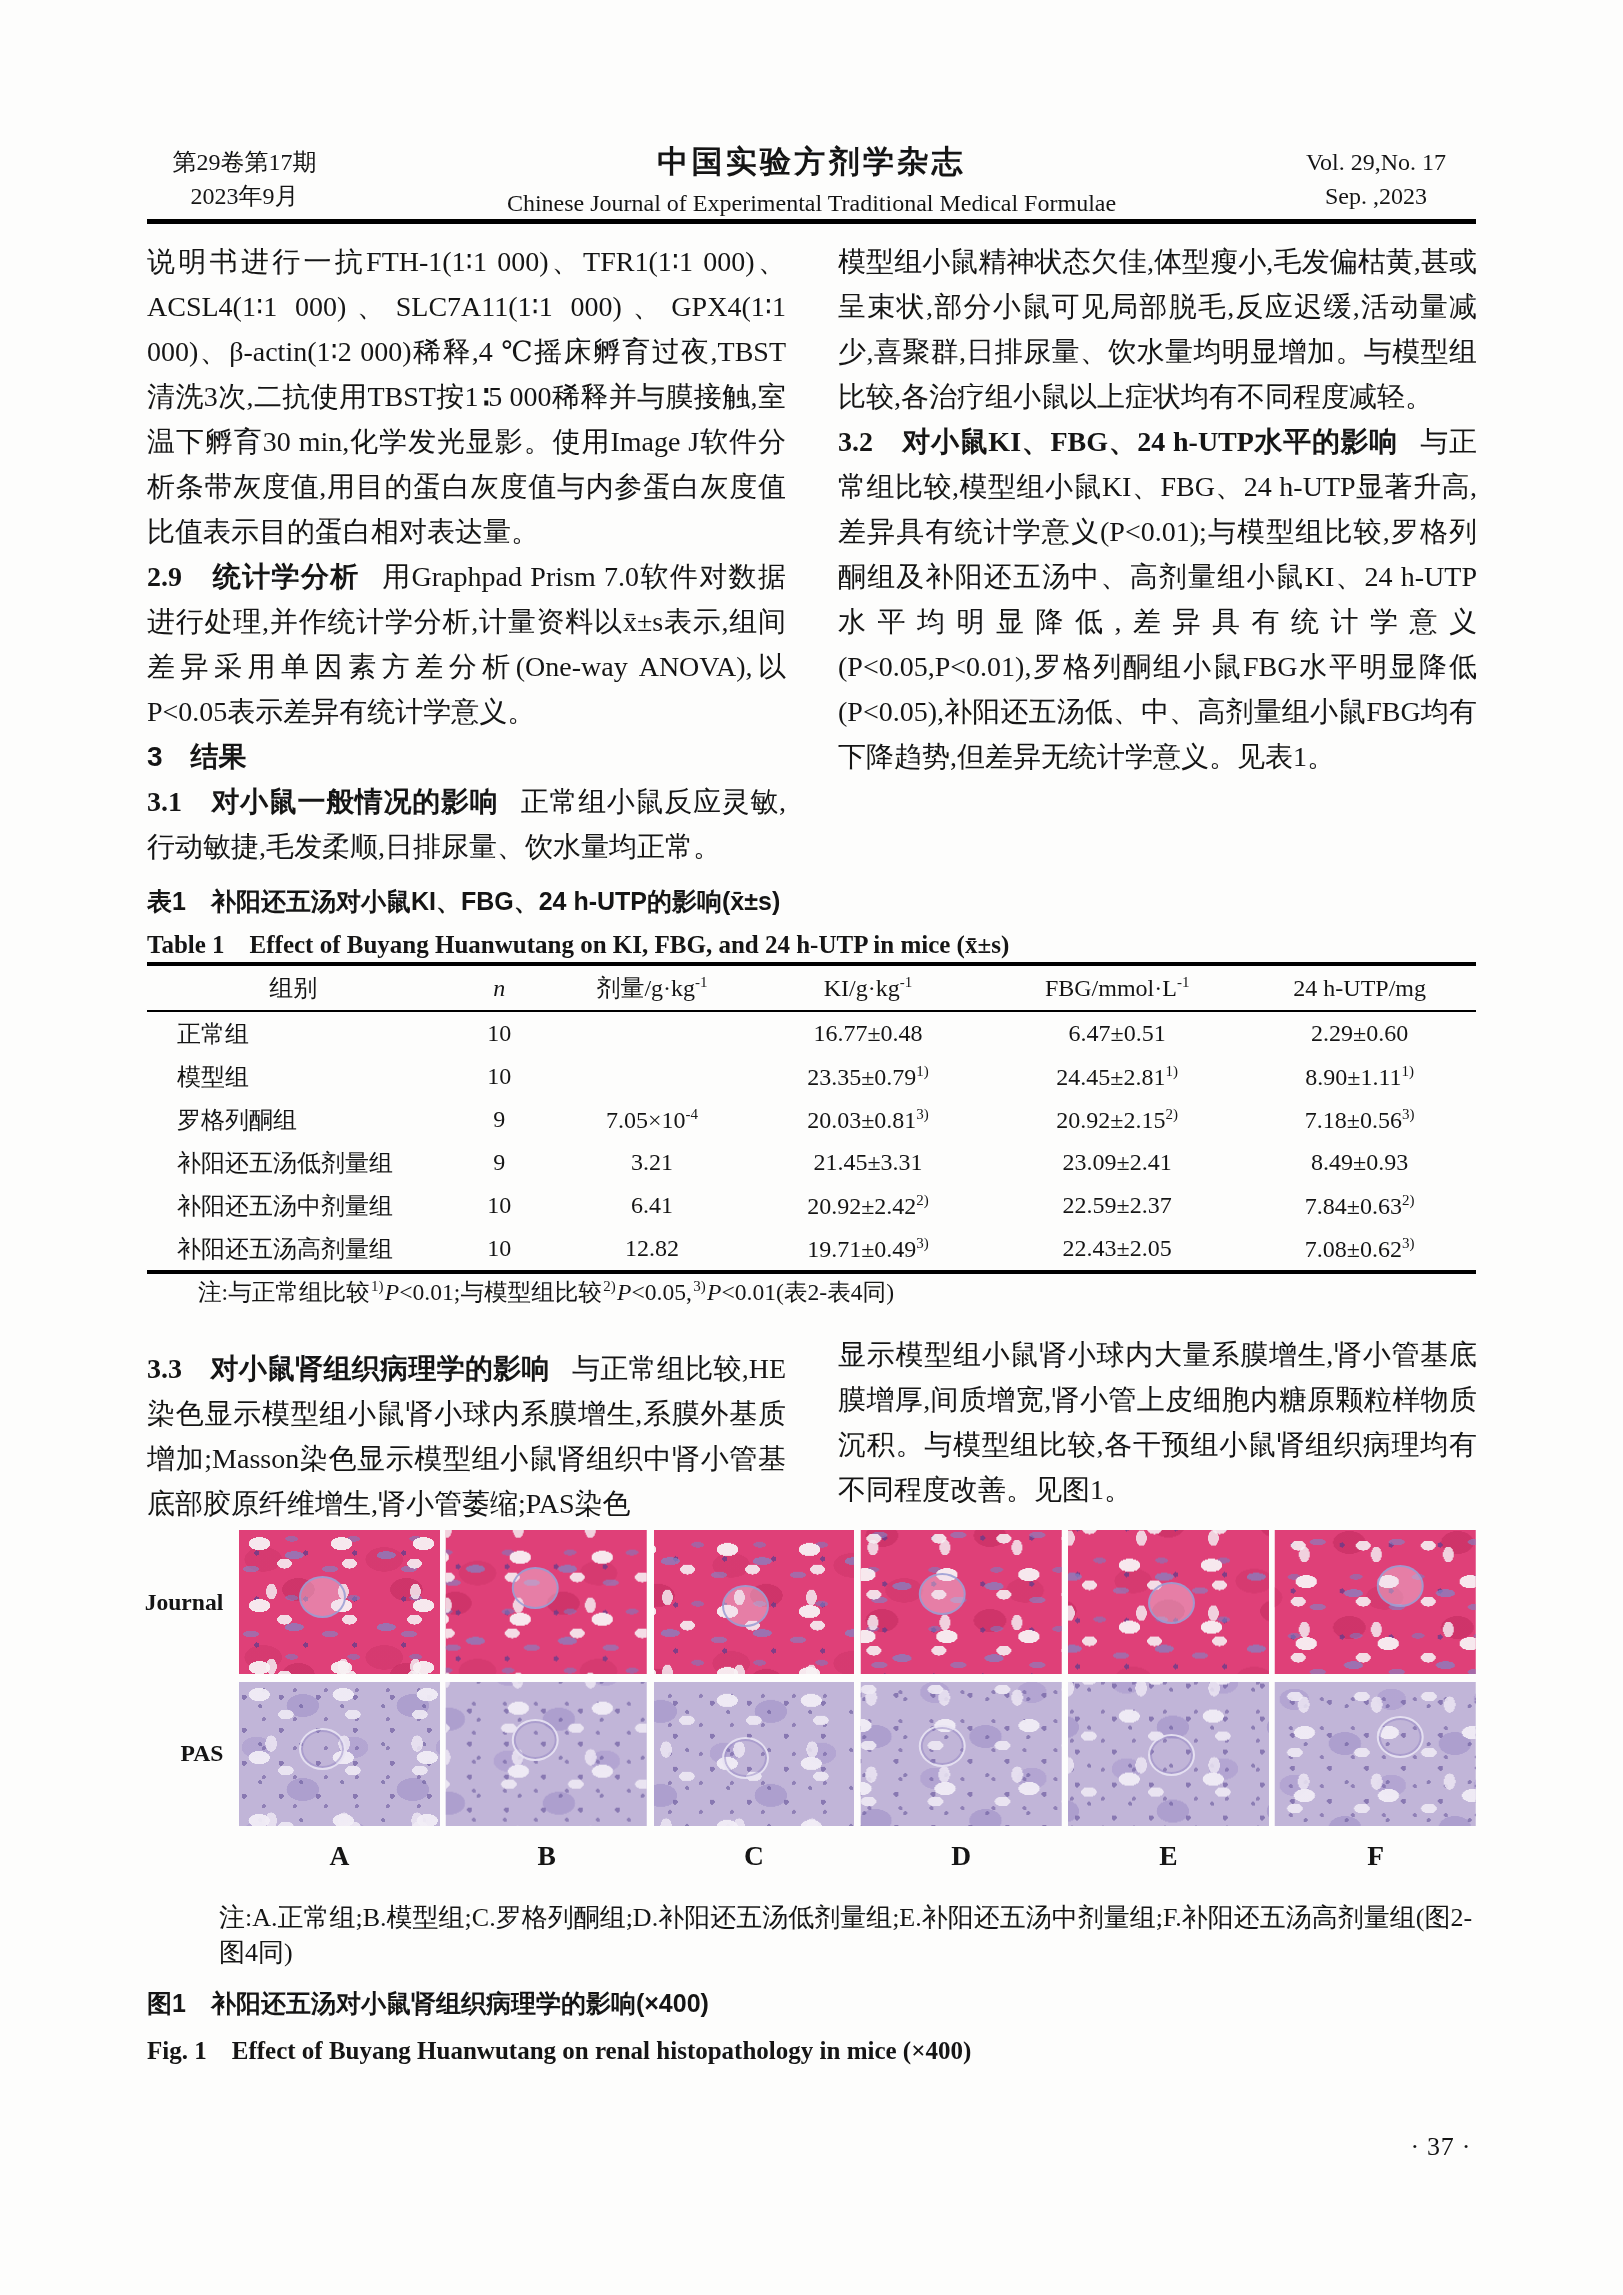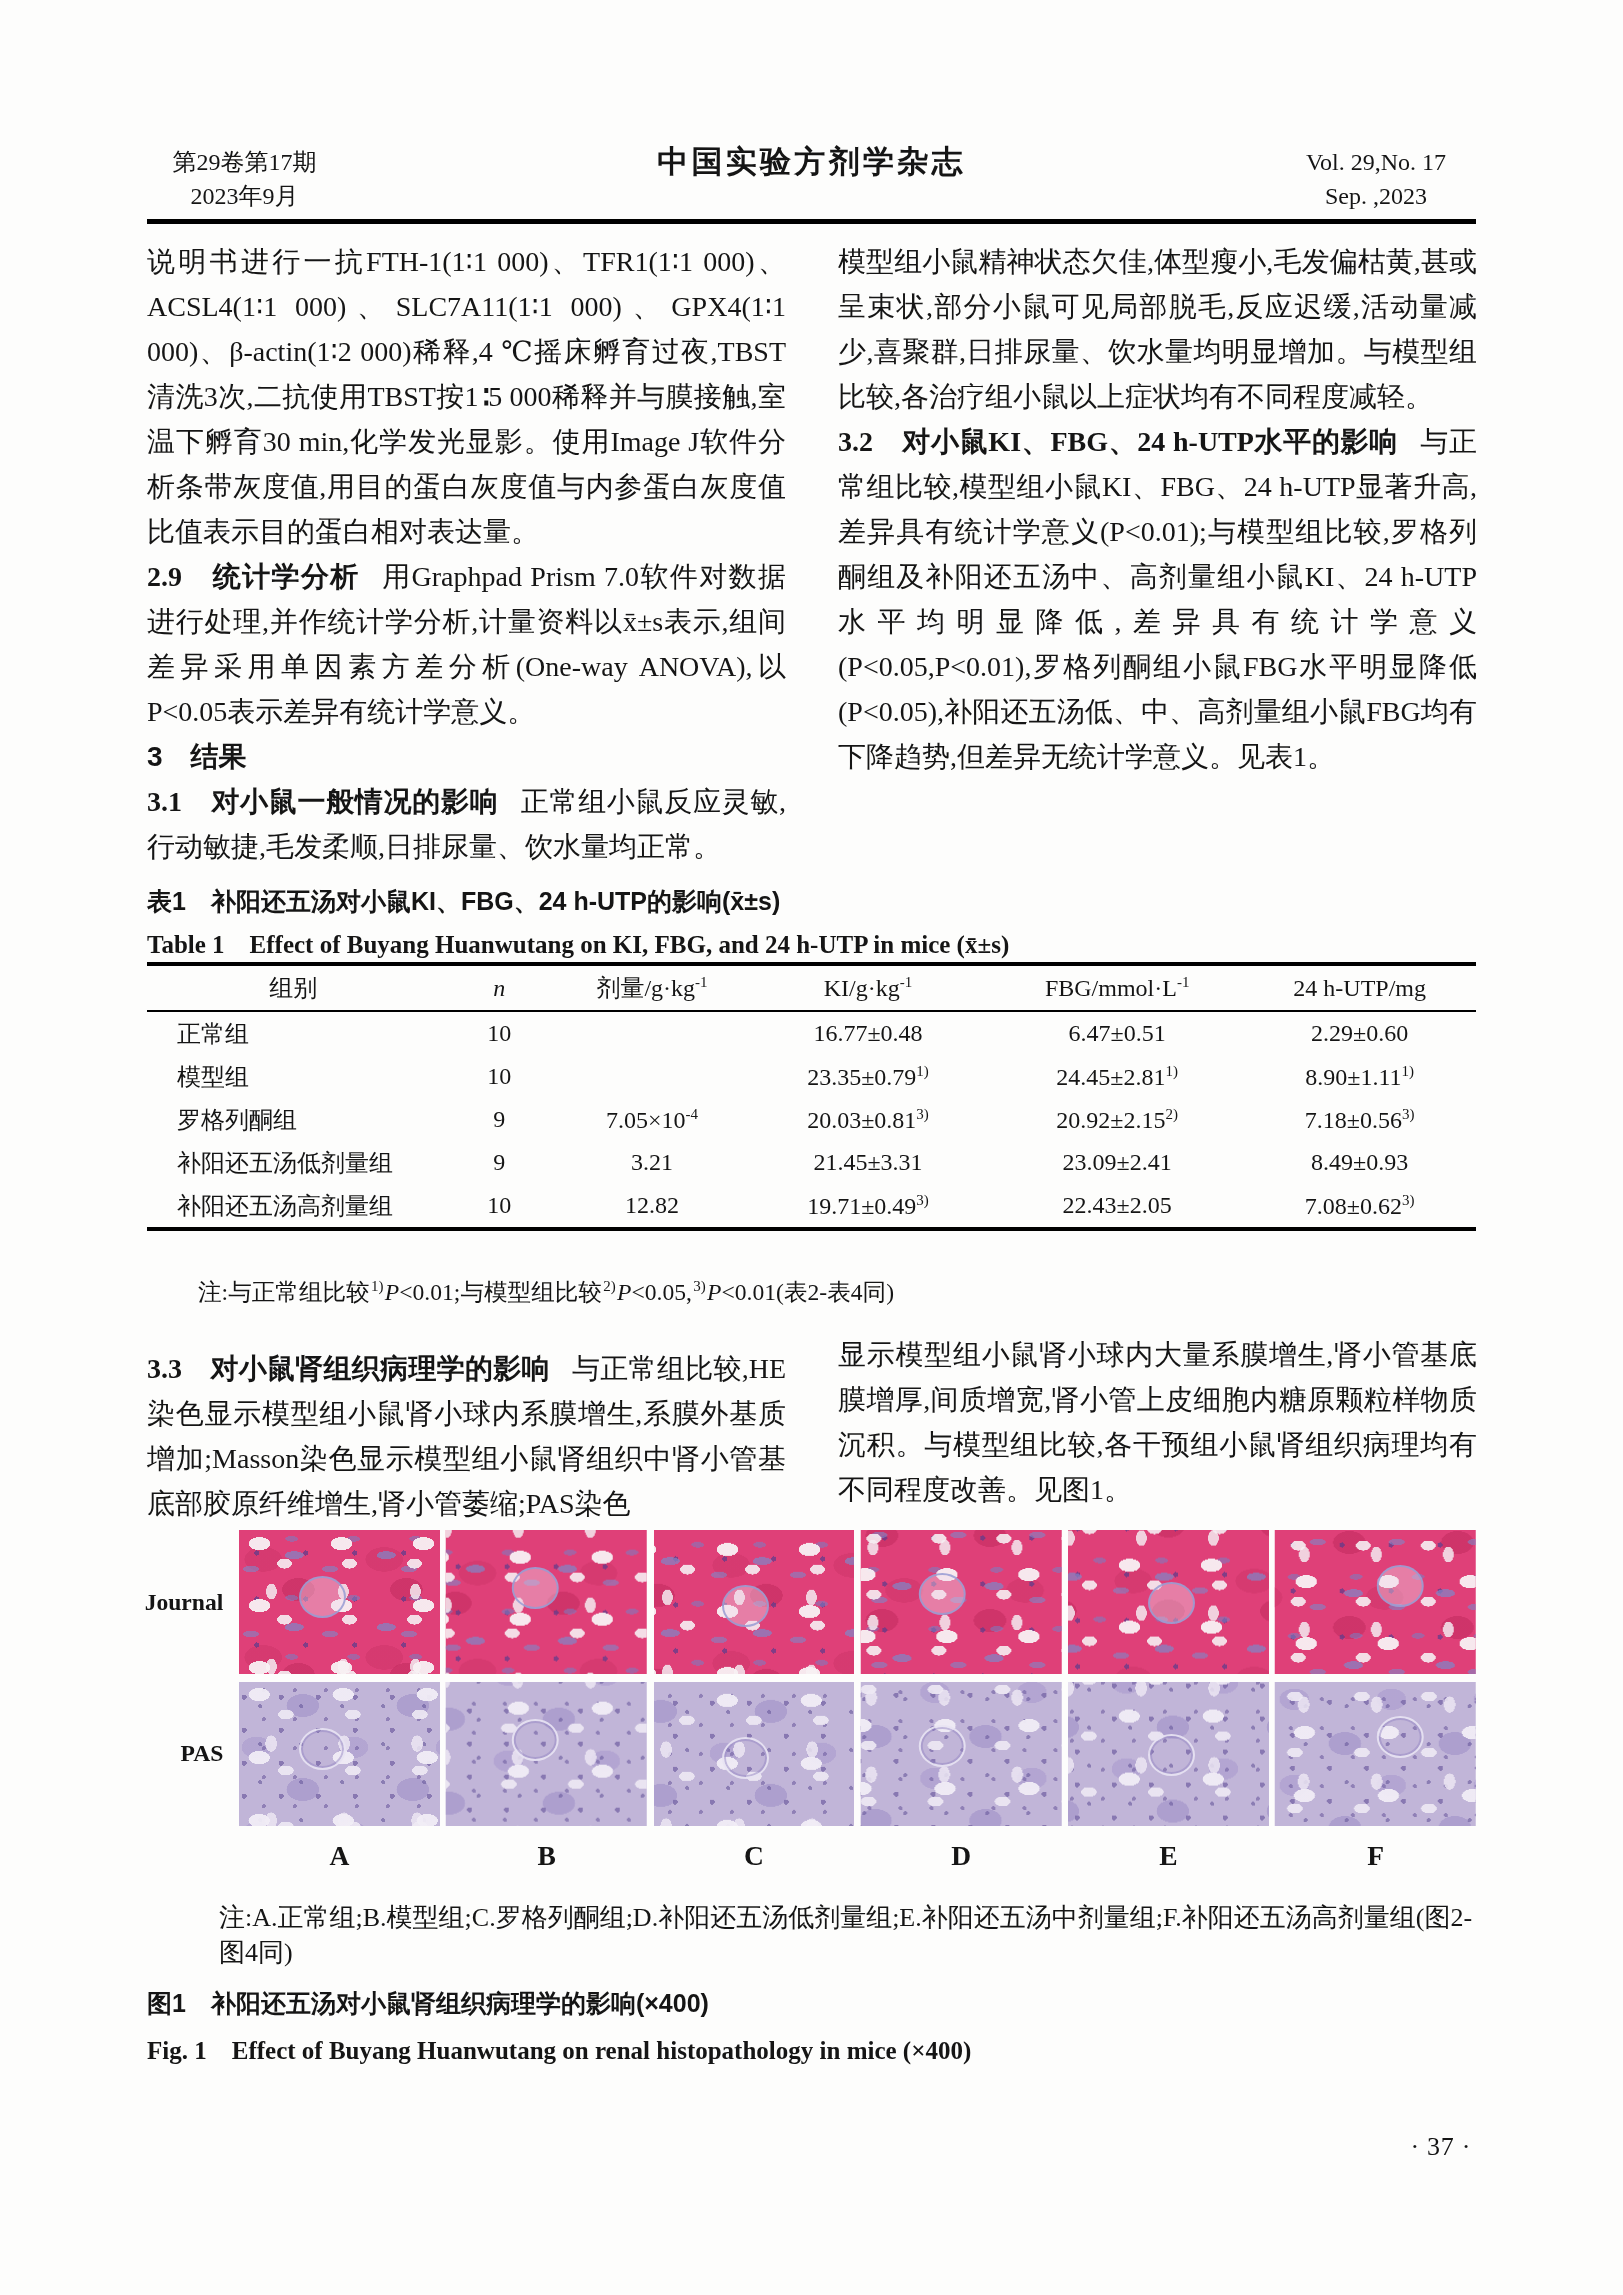--- a/index.html
+++ b/index.html
@@ -107,20 +107,21 @@
 </style>
 </head>
 <body>
 
 <div class="abs hdr-left">
   <div>第29卷第17期</div>
   <div>2023年9月</div>
 </div>
 <div class="abs hdr-center">
   <div class="journal-zh">中国实验方剂学杂志</div>
+  <div class="journal-en">Chinese Journal of Experimental Traditional Medical Formulae</div>
 </div>
 <div class="abs hdr-right">
   <div>Vol. 29,No. 17</div>
   <div>Sep. ,2023</div>
 </div>
 <div class="abs hdr-rule"></div>
 
 <div class="abs bodycol col-l">
     <div class="para">说明书进行一抗FTH-1(1∶1 000)、TFR1(1∶1 000)、ACSL4(1∶1 000)、SLC7A11(1∶1 000)、GPX4(1∶1 000)、β-actin(1∶2 000)稀释,4 ℃摇床孵育过夜,TBST清洗3次,二抗使用TBST按1∶5 000稀释并与膜接触,室温下孵育30 min,化学发光显影。使用Image J软件分析条带灰度值,用目的蛋白灰度值与内参蛋白灰度值比值表示目的蛋白相对表达量。</div>
     <div class="para"><span class="para-head">2.9　统计学分析</span>用Graphpad Prism 7.0软件对数据进行处理,并作统计学分析,计量资料以x̄±s表示,组间差异采用单因素方差分析(One-way ANOVA),以P&lt;0.05表示差异有统计学意义。</div>
@@ -178,20 +179,28 @@
         <td>20.92±2.15<sup>2)</sup></td>
         <td>7.18±0.56<sup>3)</sup></td>
       </tr>
       <tr>
         <td class="c-group">补阳还五汤低剂量组</td>
         <td>9</td>
         <td>3.21</td>
         <td>21.45±3.31</td>
         <td>23.09±2.41</td>
         <td>8.49±0.93</td>
+      </tr>
+      <tr>
+        <td class="c-group">补阳还五汤中剂量组</td>
+        <td>10</td>
+        <td>6.41</td>
+        <td>20.92±2.42<sup>2)</sup></td>
+        <td>22.59±2.37</td>
+        <td>7.84±0.63<sup>2)</sup></td>
       </tr>
       <tr>
         <td class="c-group">补阳还五汤高剂量组</td>
         <td>10</td>
         <td>12.82</td>
         <td>19.71±0.49<sup>3)</sup></td>
         <td>22.43±2.05</td>
         <td>7.08±0.62<sup>3)</sup></td>
       </tr>
     </tbody>

